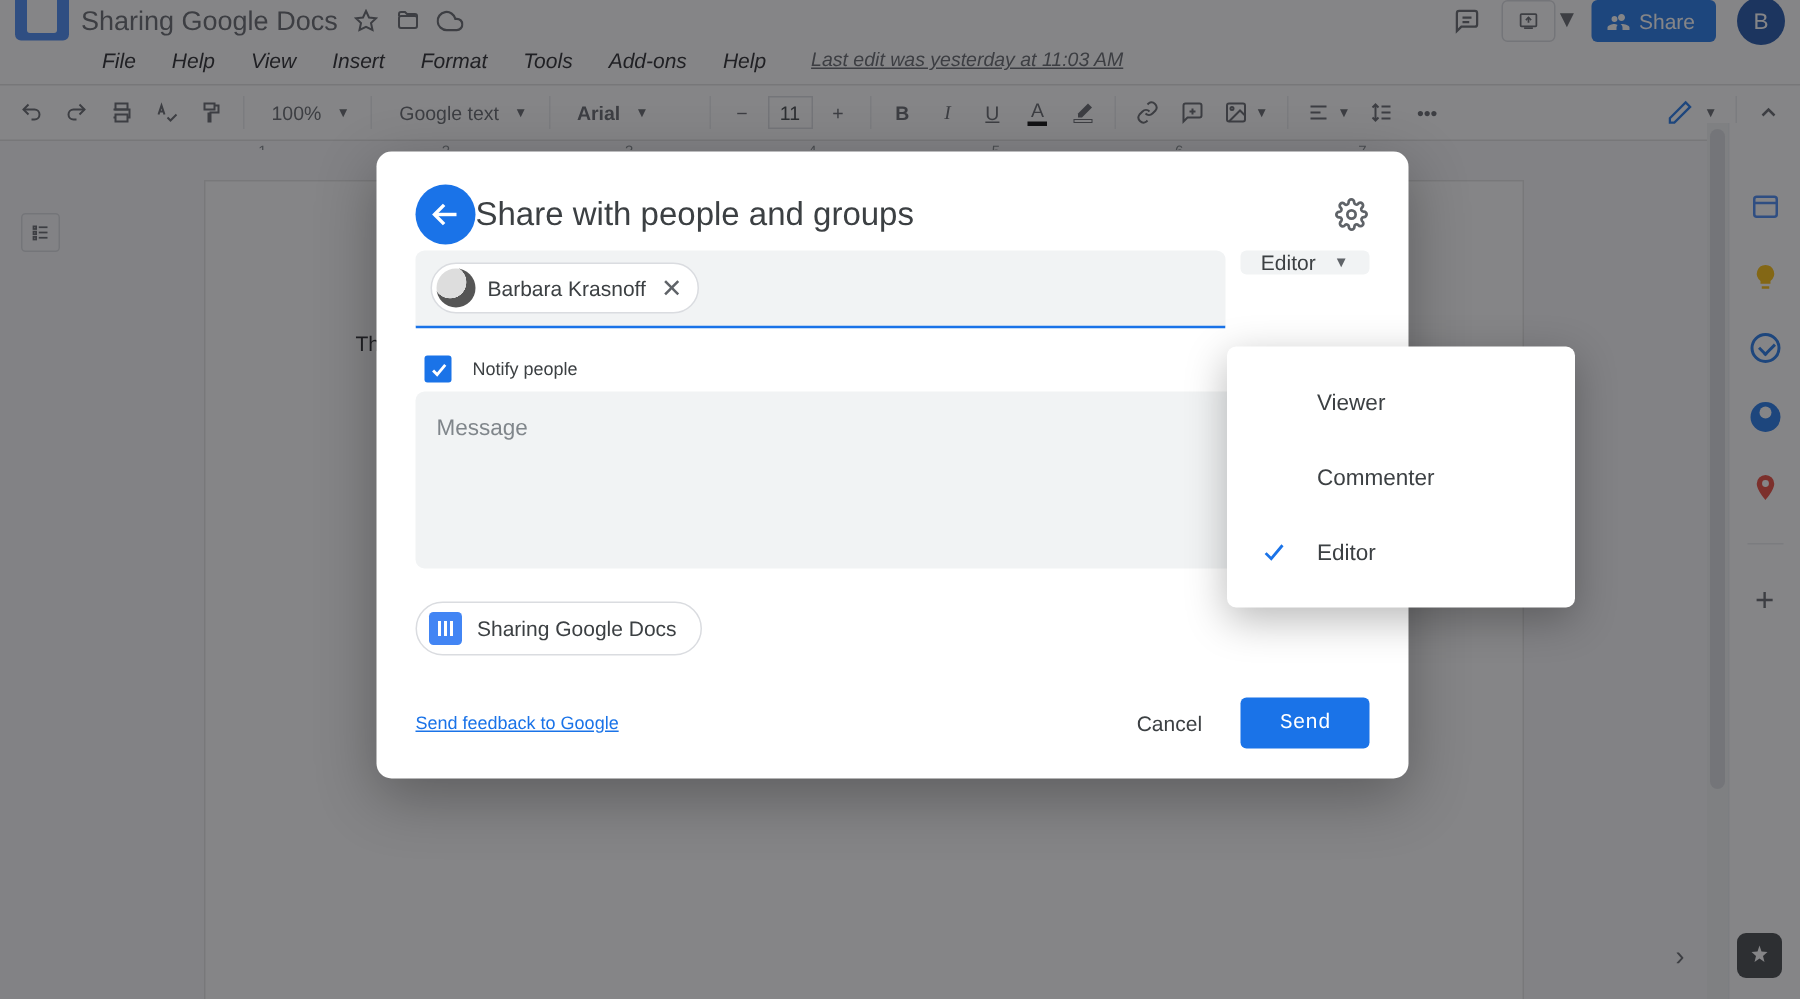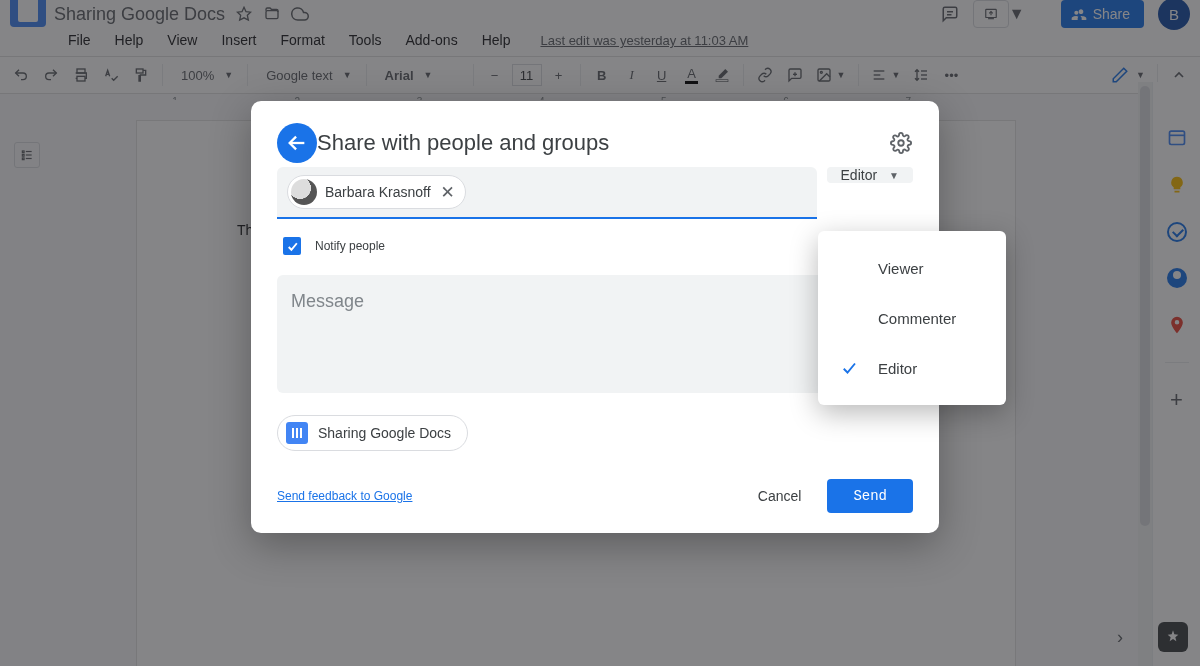--- a/index.html
+++ b/index.html
@@ -11,25 +11,25 @@
 
 .titlebar { display:flex; align-items:center; padding:0 10px; height:28px; gap:8px; }
 .doc-icon { width:36px; height:36px; background:#4285f4; border-radius:4px; position:relative; margin-top:-10px; flex:0 0 auto; display:flex; align-items:center; justify-content:center;}
 .doc-icon::before { content:""; width:20px; height:26px; background:#fff; border-radius:2px; display:block;}
 .doc-title { font-size:18px; color:#5f6368; letter-spacing:0; }
 .titlebar .icon { width:18px; height:18px; color:#5f6368; display:flex; align-items:center; justify-content:center;}
 .titlebar-spacer { flex:1; }
 .title-right { display:flex; align-items:center; gap:14px; }
 .present-btn { width:36px; height:28px; border:1px solid #dadce0; border-radius:4px; display:flex; align-items:center; justify-content:center; color:#5f6368; position:relative;}
 .present-caret { width:10px; color:#5f6368; }
-.share-btn { background:#1a73e8; color:#fff; border-radius:4px; padding:6px 14px 6px 10px; display:flex; align-items:center; gap:6px; font-size:14px; font-weight:500;margin-left:28px;}
+.share-btn { background:#1a73e8; color:#fff; border-radius:4px; padding:6px 14px 6px 10px; display:flex; align-items:center; gap:6px; font-size:14px; font-weight:500;}
 .avatar-b { width:32px; height:32px; border-radius:50%; background:#174ea6; color:#fff; display:flex; align-items:center; justify-content:center; font-size:15px; font-weight:500;}
 
 
-.menubar { display:flex; align-items:flex-end; padding:2px 60px 6px 62px; gap:12px; font-size:14px; color:#202124; }
+.menubar { display:flex; align-items:flex-start; padding:2px 60px 6px 62px; gap:12px; font-size:14px; color:#202124;font-style:italic; }
 .menubar span { padding:2px 6px; cursor:pointer;}
 .last-edit { color:#5f6368; text-decoration:underline; font-size:13px; margin-left:6px;}
 
 
 .toolbar { height:38px; border-top:1px solid #e0e0e0; border-bottom:1px solid #e0e0e0; display:flex; align-items:center; padding:0 8px; gap:4px; color:#5f6368; font-size:13px;}
 .tb-sep { width:1px; height:22px; background:#e8eaed; margin:0 4px; }
 .tb-btn { min-width:26px; height:26px; display:flex; align-items:center; justify-content:center; border-radius:3px; padding:0 4px; gap:4px;}
 .tb-select { height:26px; display:flex; align-items:center; padding:0 6px 0 10px; gap:10px; border-radius:3px; }
 .tb-caret { font-size:9px; color:#5f6368; }
 .toolbar-spacer { flex:1; }
@@ -80,35 +80,35 @@
 .chip-avatar { width:26px; height:26px; border-radius:50%; background:radial-gradient(circle at 35% 35%, #ddd 0 45%, #555 46% 100%); flex:0 0 auto;}
 .chip-x { color:#5f6368; font-size:17px; padding:0 2px; cursor:pointer;}
 
 .role-btn { background:#f1f3f4; border-radius:4px; padding:0 14px; display:flex; align-items:center; gap:12px; font-size:14px; color:#3c4043; cursor:pointer; position:relative;}
 .role-caret { font-size:10px; color:#5f6368;}
 
 .notify-row { display:flex; align-items:center; gap:14px; padding:18px 6px 6px 6px;}
 .checkbox { width:18px; height:18px; background:#1a73e8; border-radius:2px; display:flex; align-items:center; justify-content:center; color:#fff; }
 .notify-label { font-size:12px; color:#3c4043;}
 
-.msg-box { margin-top:14px; background:#f1f3f4; border-radius:6px; min-height:118px; padding:16px 14px; font-size:18px; color:#80868b; }
+.msg-box { margin-top:0; background:#f1f3f4; border-radius:6px; min-height:118px; padding:16px 14px; font-size:15px; color:#80868b; }
 
 .attach-row { margin-top:22px; }
 .attach-chip { display:inline-flex; align-items:center; gap:10px; border:1px solid #dadce0; border-radius:20px; padding:6px 16px 6px 8px; font-size:14px; color:#3c4043;}
 .attach-icon { width:22px; height:22px; background:#4285f4; border-radius:3px; display:flex; align-items:center; justify-content:center; position:relative;}
 .attach-icon::before { content:""; width:2px; height:10px; background:#fff; position:absolute; box-shadow: -4px 0 0 #fff, 4px 0 0 #fff; }
 
 .dlg-foot { margin-top:28px; display:flex; align-items:center; }
 .feedback { color:#1a73e8; font-size:12px; text-decoration:underline; }
 .foot-spacer { flex:1;}
 .cancel-btn { font-size:14px; color:#3c4043; padding:8px 18px; border-radius:4px; cursor:pointer;}
 .send-btn { font-size:14px; color:#fff; background:#1a73e8; padding:9px 26px; border-radius:4px; margin-left:8px; cursor:pointer; font-weight:500;font-family:Liberation Mono, monospace;}
 
 
-.role-menu { position:absolute; left:818px; top:231px; width:188px; background:#fff; border-radius:6px; box-shadow:0 8px 28px rgba(0,0,0,.28); padding:12px 0; }
+.role-menu { position:absolute; left:818px; top:231px; width:232px; background:#fff; border-radius:6px; box-shadow:0 8px 28px rgba(0,0,0,.28); padding:12px 0; }
 .role-item { display:flex; align-items:center; height:50px; padding:0 20px 0 22px; gap:18px; font-size:15px; color:#3c4043; cursor:pointer;}
 .role-check { width:20px; color:#1a73e8; visibility:hidden; display:flex; align-items:center;}
 .role-item.selected .role-check { visibility:visible;}
 
 svg { display:block; }
 </style>
 </head>
 <body>
 
 <div class="app">

